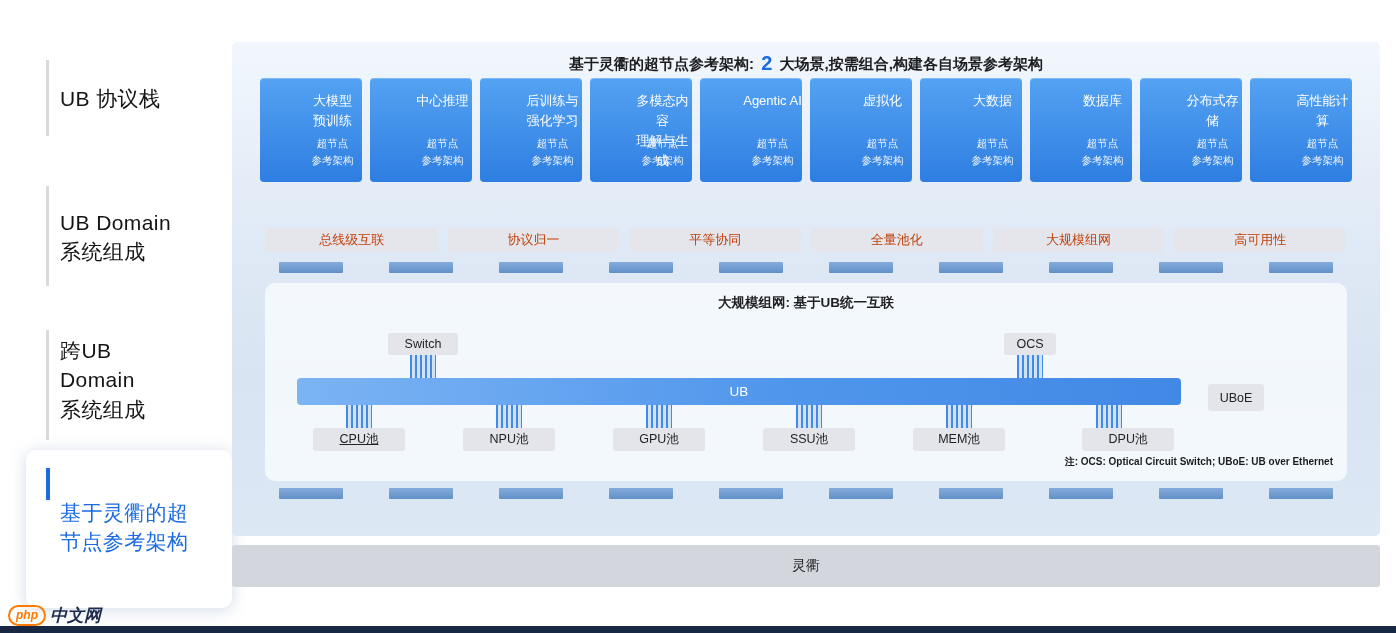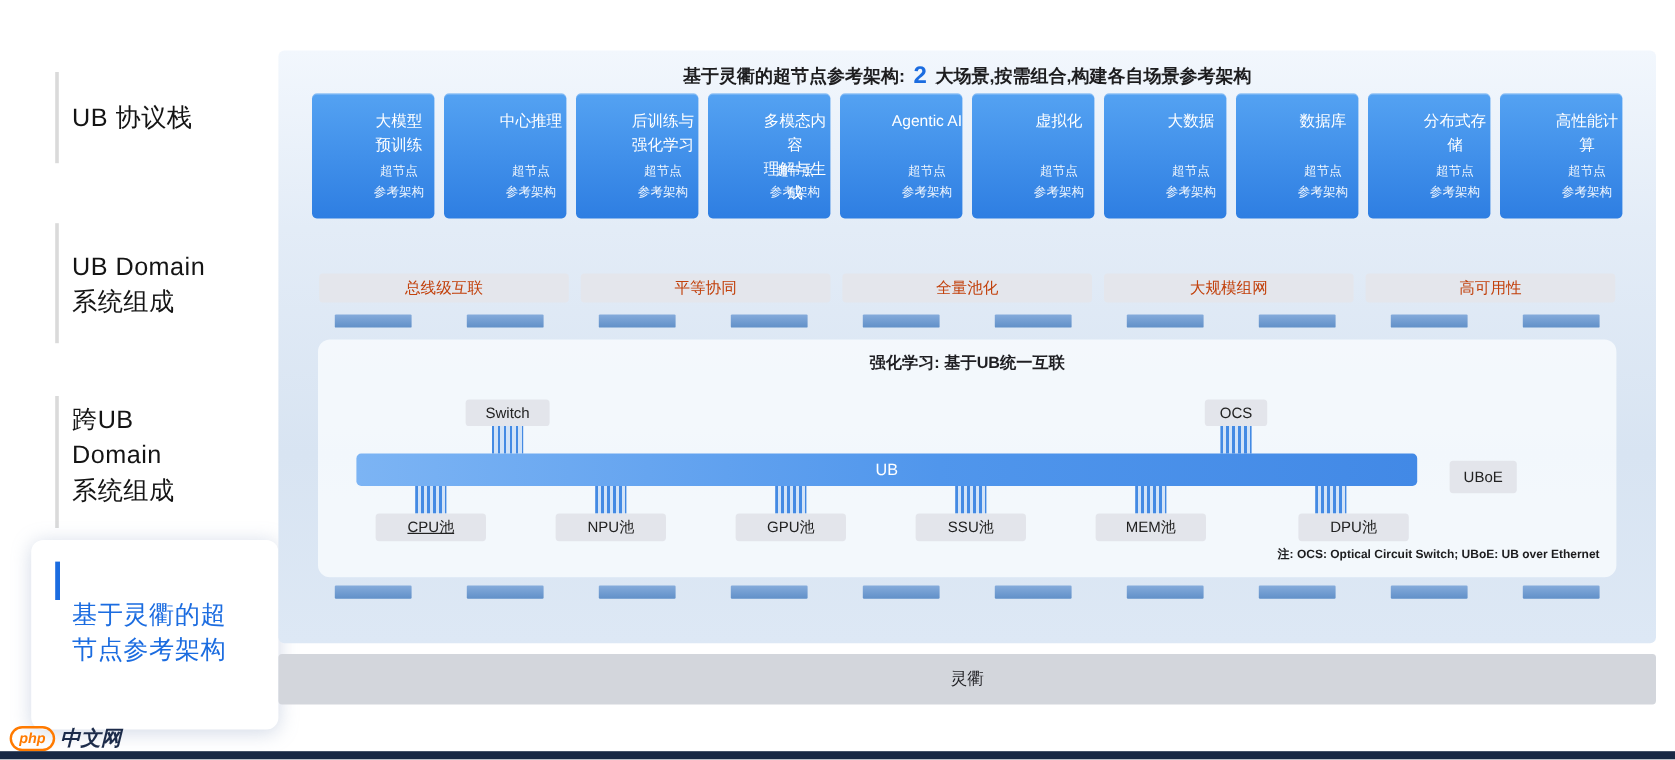--- a/index.html
+++ b/index.html
@@ -164,20 +164,21 @@
       <div class="card">
         <div class="card-title">高性能计算</div>
         <div class="card-sub">超节点
 参考架构</div>
       </div>
     </div>
 
 
     <div class="pills">
       <div class="pill">总线级互联</div>
+      <div class="pill">协议归一</div>
       <div class="pill">平等协同</div>
       <div class="pill">全量池化</div>
       <div class="pill">大规模组网</div>
       <div class="pill">高可用性</div>
     </div>
 
     <div class="strips top">
       <span class="strip-cell">
           <span class="strip"></span>
         </span>
@@ -204,21 +205,21 @@
         </span>
       <span class="strip-cell">
           <span class="strip"></span>
         </span>
       <span class="strip-cell">
           <span class="strip"></span>
         </span>
     </div>
 
     <div class="inner">
-      <div class="principle">强化学习: 基于UB统一互联</div>
+      <div class="principle">大规模组网: 基于UB统一互联</div>
 
       <div class="box switch">Switch</div>
       <div class="box ocs">OCS</div>
       <div class="conn sw"></div>
       <div class="conn ocs-c"></div>
 
       <div class="ub-bar">UB</div>
       <div class="box uboe">UBoE</div>
 
       <div class="conn pool" style="left:81px;"></div>

